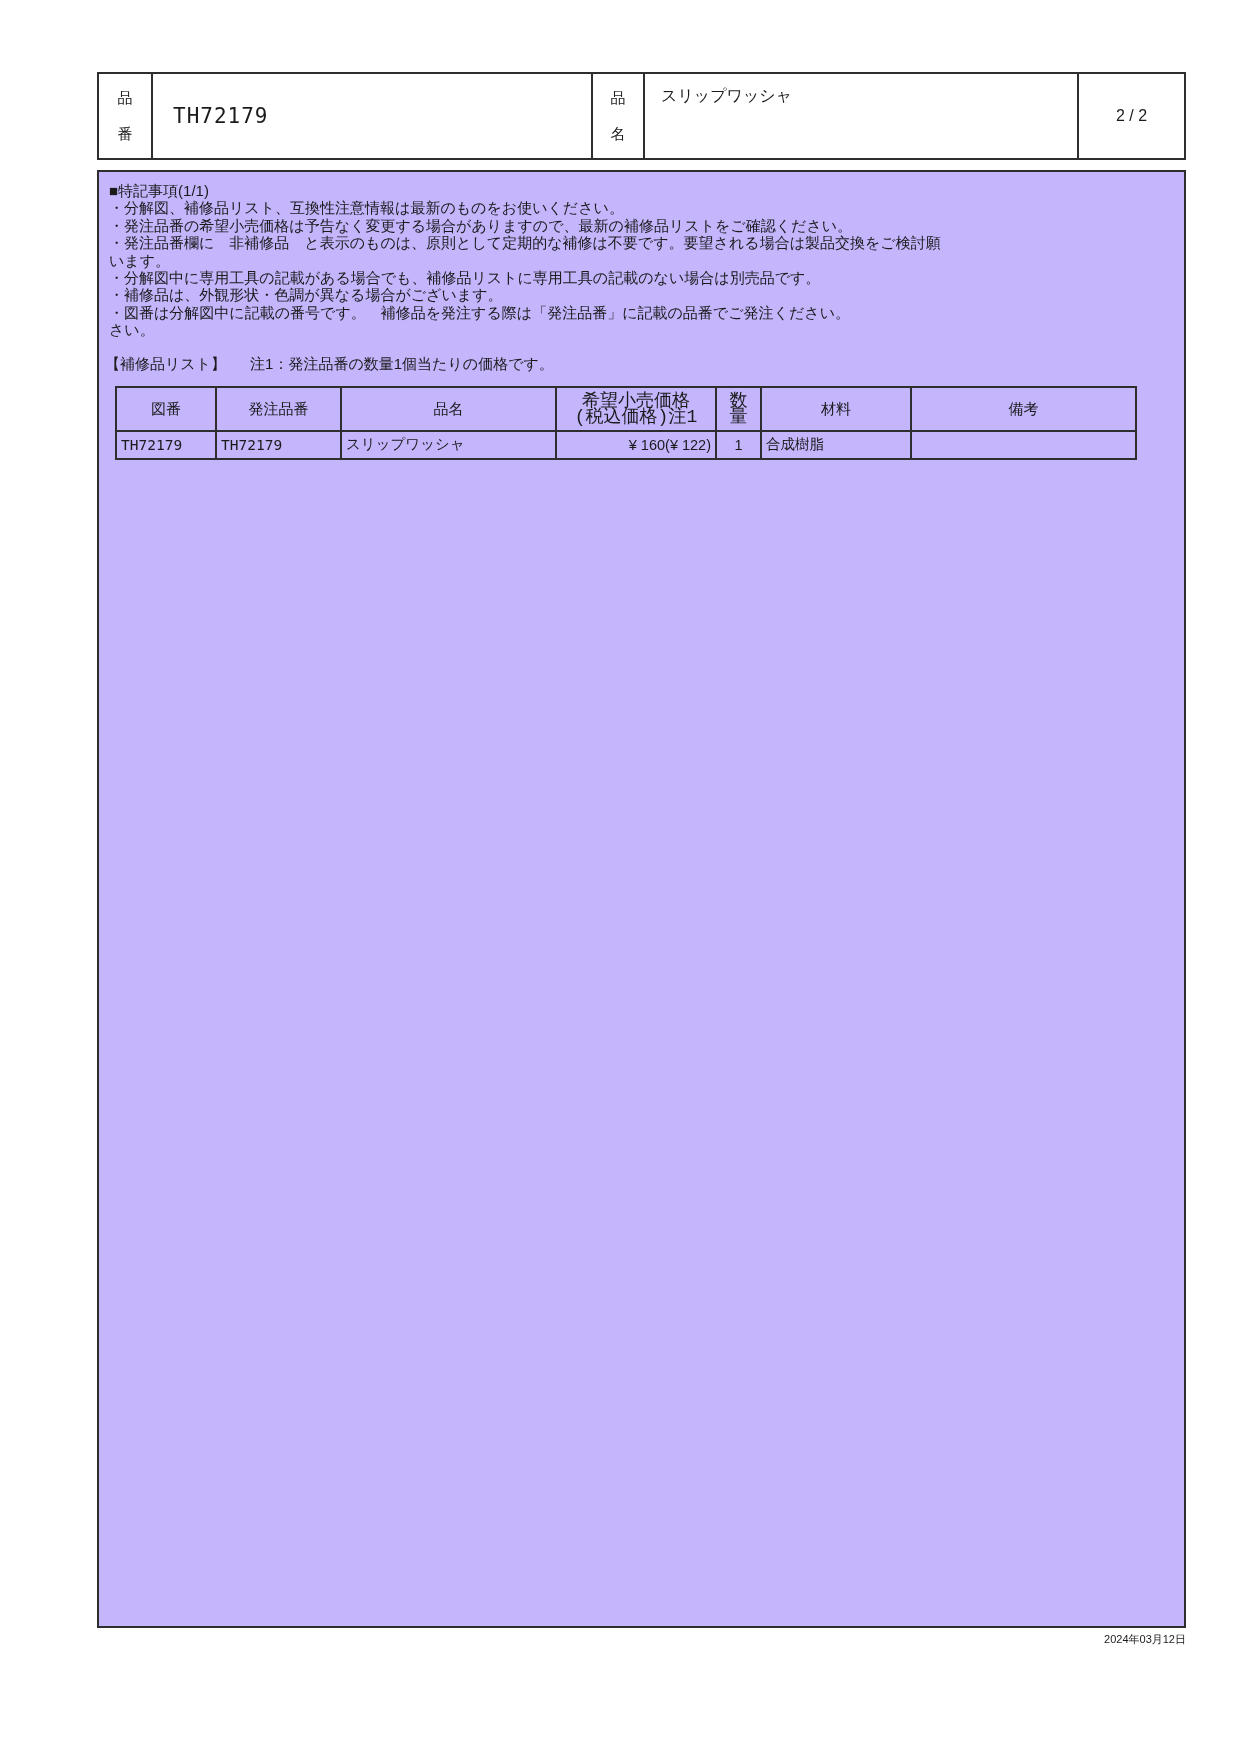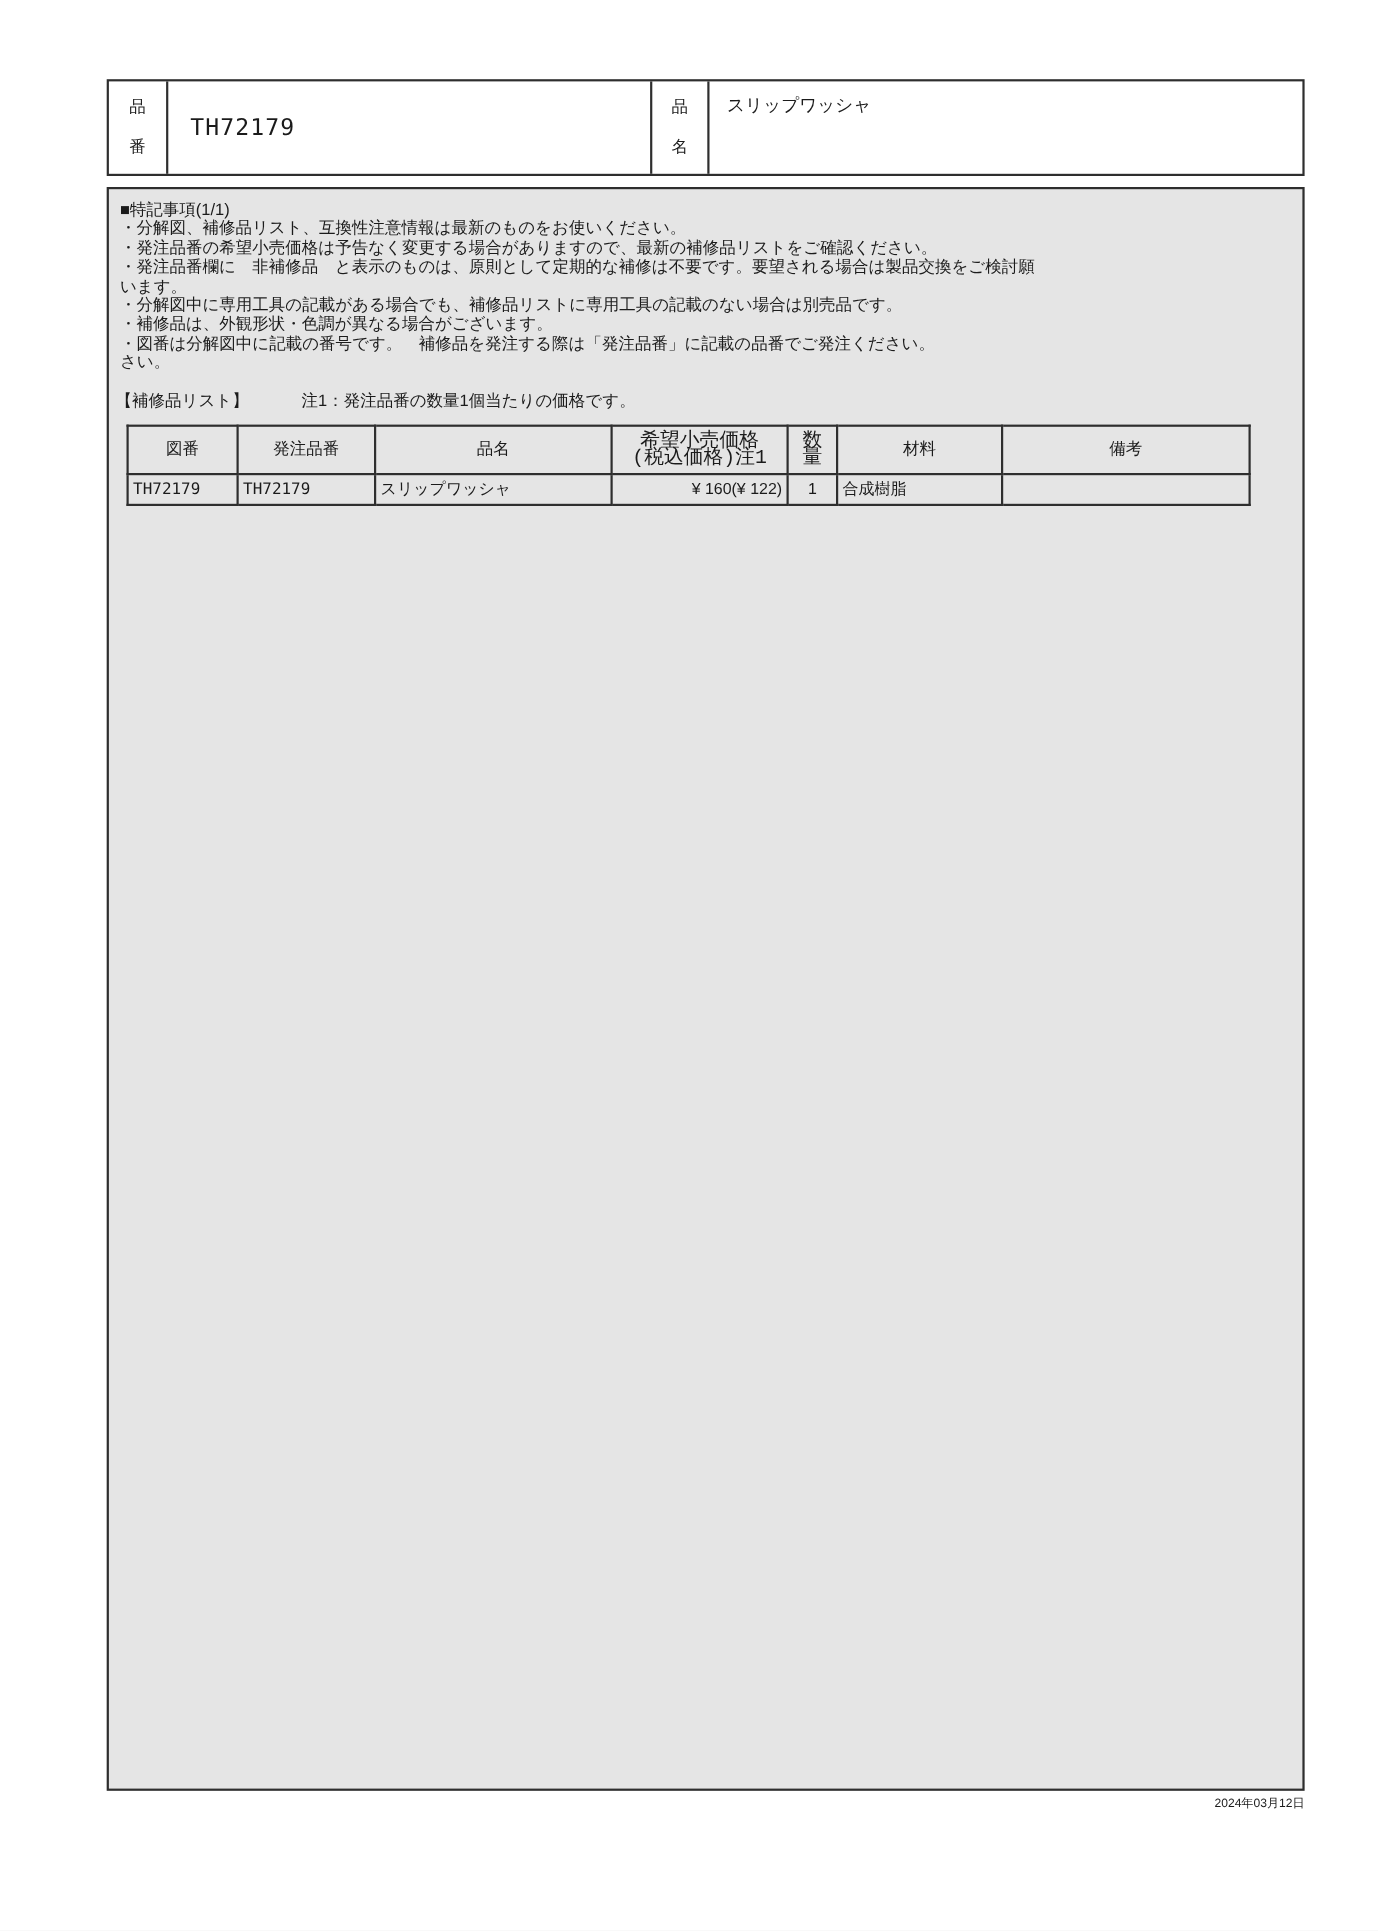--- a/index.html
+++ b/index.html
@@ -67,36 +67,36 @@
 
   
   .main-box {
     position: absolute;
     left: 97px;
     top: 170px;
     width: 1089px;
     height: 1458px;
     box-sizing: border-box;
     border: 2px solid #2e2e2e;
-    background: #e5e5e5;
+    background: #c4b5fd;
   }
   .notes {
     padding: 10px 8px 0 10px;
     font-size: 15px;
     line-height: 17.4px;
   }
   .notes .line { white-space: pre; }
 
   .list-caption {
     margin: 16px 0 0 6px;
     font-size: 15px;
     display: flex;
     align-items: flex-start;
   }
-  .list-caption .note { margin-left: 48px; }
+  .list-caption .note { margin-left: 24px; }
 
   
   table.parts {
     margin: 12px 0 0 16px;
     border-collapse: collapse;
     table-layout: fixed;
     font-size: 14.5px;
   }
   table.parts th, table.parts td {
     box-sizing: border-box;
@@ -142,20 +142,21 @@
 </head>
 <body>
 
 <div class="header-table">
   <div class="hcell label">品
 番</div>
   <div class="hcell value-partno mono">TH72179</div>
   <div class="hcell label">品
 名</div>
   <div class="hcell value-partname">スリップワッシャ</div>
+  <div class="hcell page">2 / 2</div>
 </div>
 
 <div class="main-box">
 
   <div class="notes">
     <div class="line">■特記事項(1/1)</div>
     <div class="line">・分解図、補修品リスト、互換性注意情報は最新のものをお使いください。</div>
     <div class="line">・発注品番の希望小売価格は予告なく変更する場合がありますので、最新の補修品リストをご確認ください。</div>
     <div class="line">・発注品番欄に　非補修品　と表示のものは、原則として定期的な補修は不要です。要望される場合は製品交換をご検討願</div>
     <div class="line">います。</div>

